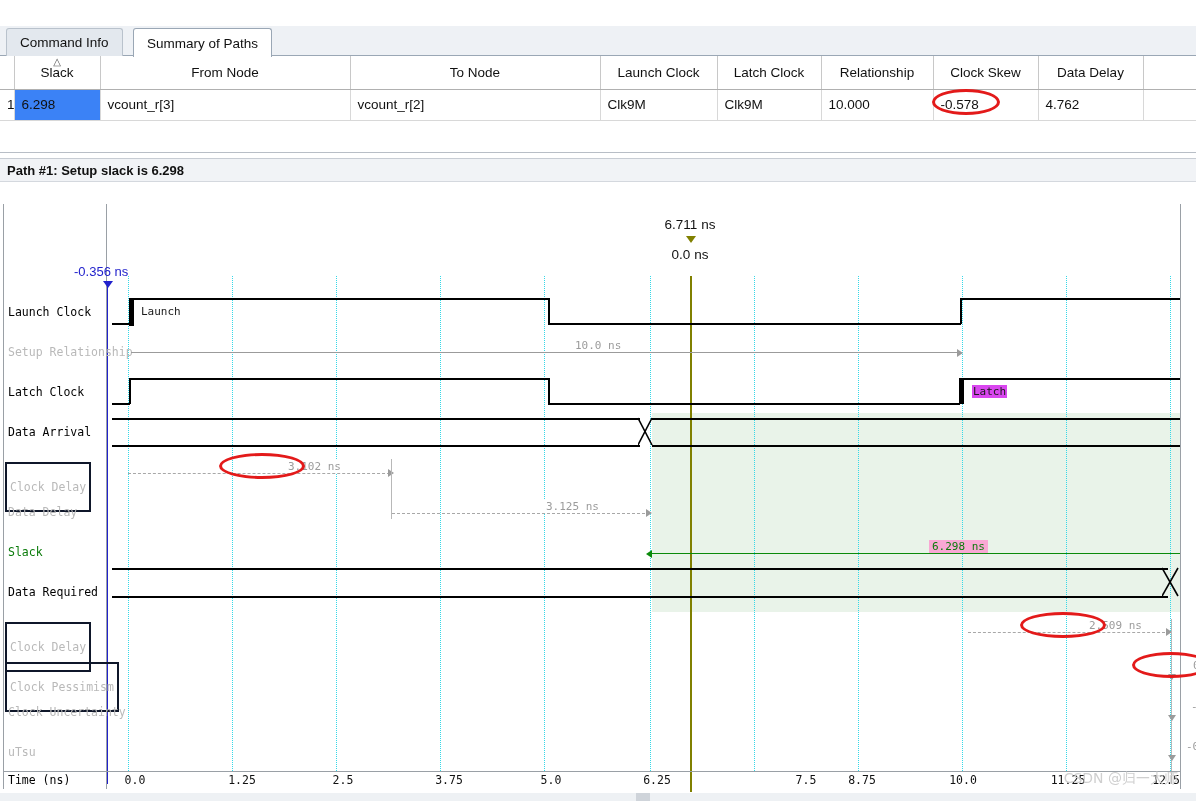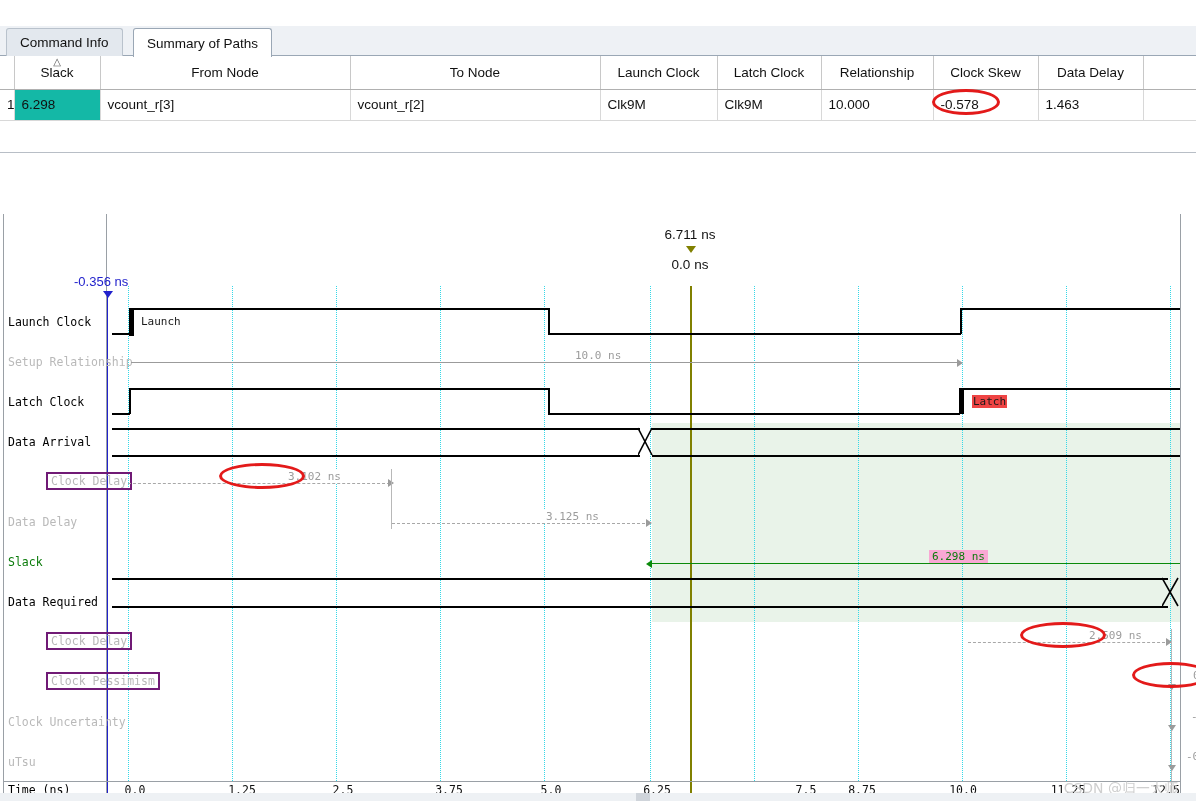--- a/index.html
+++ b/index.html
@@ -78,21 +78,21 @@
     border-right: 1px solid #d8d8d8;
     border-bottom: 1px solid #d8d8d8;
     color: #111;
     padding: 0 7px;
     text-align: left;
     white-space: nowrap;
     overflow: hidden;
   }
   th.idxh, td.idx { border-right: 1px solid #c8c8c8; }
   td.idx { text-align: left; padding-left: 6px; color: #111; }
-  td.slackcell { background: #14b8a6; text-align: center; }
+  td.slackcell { background: #3b82f6; text-align: center; }
   th.slackh { text-align: center; }
   .sortcaret {
     position: absolute; left: 50%; top: 1px; transform: translateX(-50%);
     font-size: 10px; color: #555; line-height: 9px;
   }
   .gapband {
     position: absolute; left: 0; top: 121px; width: 1196px; height: 32px;
     background: #ffffff;
     border-bottom: 1px solid #b8bec6;
   }
@@ -123,21 +123,21 @@
     background: #e3e8ee;
     border: 1px solid #b9c2cc;
     border-bottom: none;
     border-top-left-radius: 3px; border-top-right-radius: 3px;
     white-space: nowrap;
   }
   .itab.active { background: #ffffff; border-color: #9aa7b5; height: 28px; z-index: 3; }
 
   
   .wavepanel {
-    position: absolute; left: 0; top: 214px; width: 1196px; height: 588px;
+    position: absolute; left: 0; top: 204px; width: 1196px; height: 588px;
     background: #ffffff;
     overflow: hidden;
   }
   .wave-left-border {
     position: absolute; left: 3px; top: 0px; width: 1px; height: 585px;
     background: #9aa0a6;
   }
   .wave-right-border {
     position: absolute; left: 1180px; top: 0px; width: 1px; height: 585px;
     background: #9aa0a6;
@@ -151,24 +151,23 @@
   .rowlabel {
     position: absolute; left: 8px;
     font-family: "DejaVu Sans Mono", monospace;
     font-size: 11.5px;
     white-space: nowrap;
   }
   .rl-black { color: #000000; }
   .rl-gray  { color: #b9b9b9; }
   .rl-green { color: #0a7b0a; }
   .rl-boxed {
-    border: 2px solid #701a75;
-    padding: 0 3px;
+    border: 2px solid #0f172a;
+    padding: 16px 3px;
     left: 5px;
-    margin-left: 41px;
   }
 
   
   .greenband {
     position: absolute;
     background: #e9f3e9;
   }
 
   
   .gridline {
@@ -344,31 +343,34 @@
       <tbody>
         <tr>
           <td class="idx">1</td>
           <td class="slackcell">6.298</td>
           <td>vcount_r[3]</td>
           <td>vcount_r[2]</td>
           <td>Clk9M</td>
           <td>Clk9M</td>
           <td>10.000</td>
           <td>-0.578</td>
-          <td>1.463</td>
+          <td>4.762</td>
           <td></td>
         </tr>
       </tbody>
     </table>
   </div>
 
   <div class="ellipse" style="left:932px; top:89px; width:68px; height:26px;"></div>
 
   <div class="gapband"></div>
 
+  <div class="pathheader">
+    <div class="txt">Path #1: Setup slack is 6.298</div>
+  </div>
 
 
   <div class="wavepanel">
 
     <div class="greenband" style="left:652px; top:209px; width:528px; height:62px;"></div>
     <div class="greenband" style="left:652px; top:271px; width:528px; height:50px;"></div>
     <div class="greenband" style="left:652px; top:321px; width:528px; height:60px;"></div>
     <div class="greenband" style="left:652px; top:381px; width:528px; height:27px;"></div>
 
     <div class="wave-left-border"></div>
@@ -423,21 +425,21 @@
     <div class="marrow solid" style="left:131px; top:148px; width:830px;"></div>
     <div class="ahead-r" style="left:957px; top:145px;"></div>
     <div class="wtext wtext-gray" style="left:524px; top:135px; background:#fff; padding:0 3px;">10.0 ns</div>
 
     <div class="wline h" style="left:112px; top:199px; width:18px;"></div>
     <div class="wline v" style="left:129px; top:174px; height:26px;"></div>
     <div class="wline h" style="left:129px; top:174px; width:420px;"></div>
     <div class="wline v" style="left:548px; top:174px; height:26px;"></div>
     <div class="wline h" style="left:548px; top:199px; width:412px;"></div>
     <div class="wline thick" style="left:959px; top:174px; height:26px;"></div>
-    <div class="wtext wtext-dark" style="left:924px; top:181px; background:#ef4444; padding:0 1px;text-align:center;">Latch</div>
+    <div class="wtext wtext-dark" style="left:924px; top:181px; background:#d946ef; padding:0 1px;text-align:center;">Latch</div>
     <div class="wline h" style="left:961px; top:174px; width:219px;"></div>
 
     <div class="wline h" style="left:112px; top:214px; width:528px;"></div>
     <div class="wline h" style="left:112px; top:241px; width:528px;"></div>
     <svg style="position:absolute; left:638px; top:212px; width:22px; height:32px;">
       <line x1="0" y1="2" x2="14" y2="29" stroke="#000" stroke-width="1.6"></line>
       <line x1="0" y1="29" x2="14" y2="2" stroke="#000" stroke-width="1.6"></line>
     </svg>
     <div class="wline h" style="left:652px; top:214px; width:528px;"></div>
     <div class="wline h" style="left:652px; top:241px; width:528px;"></div>

